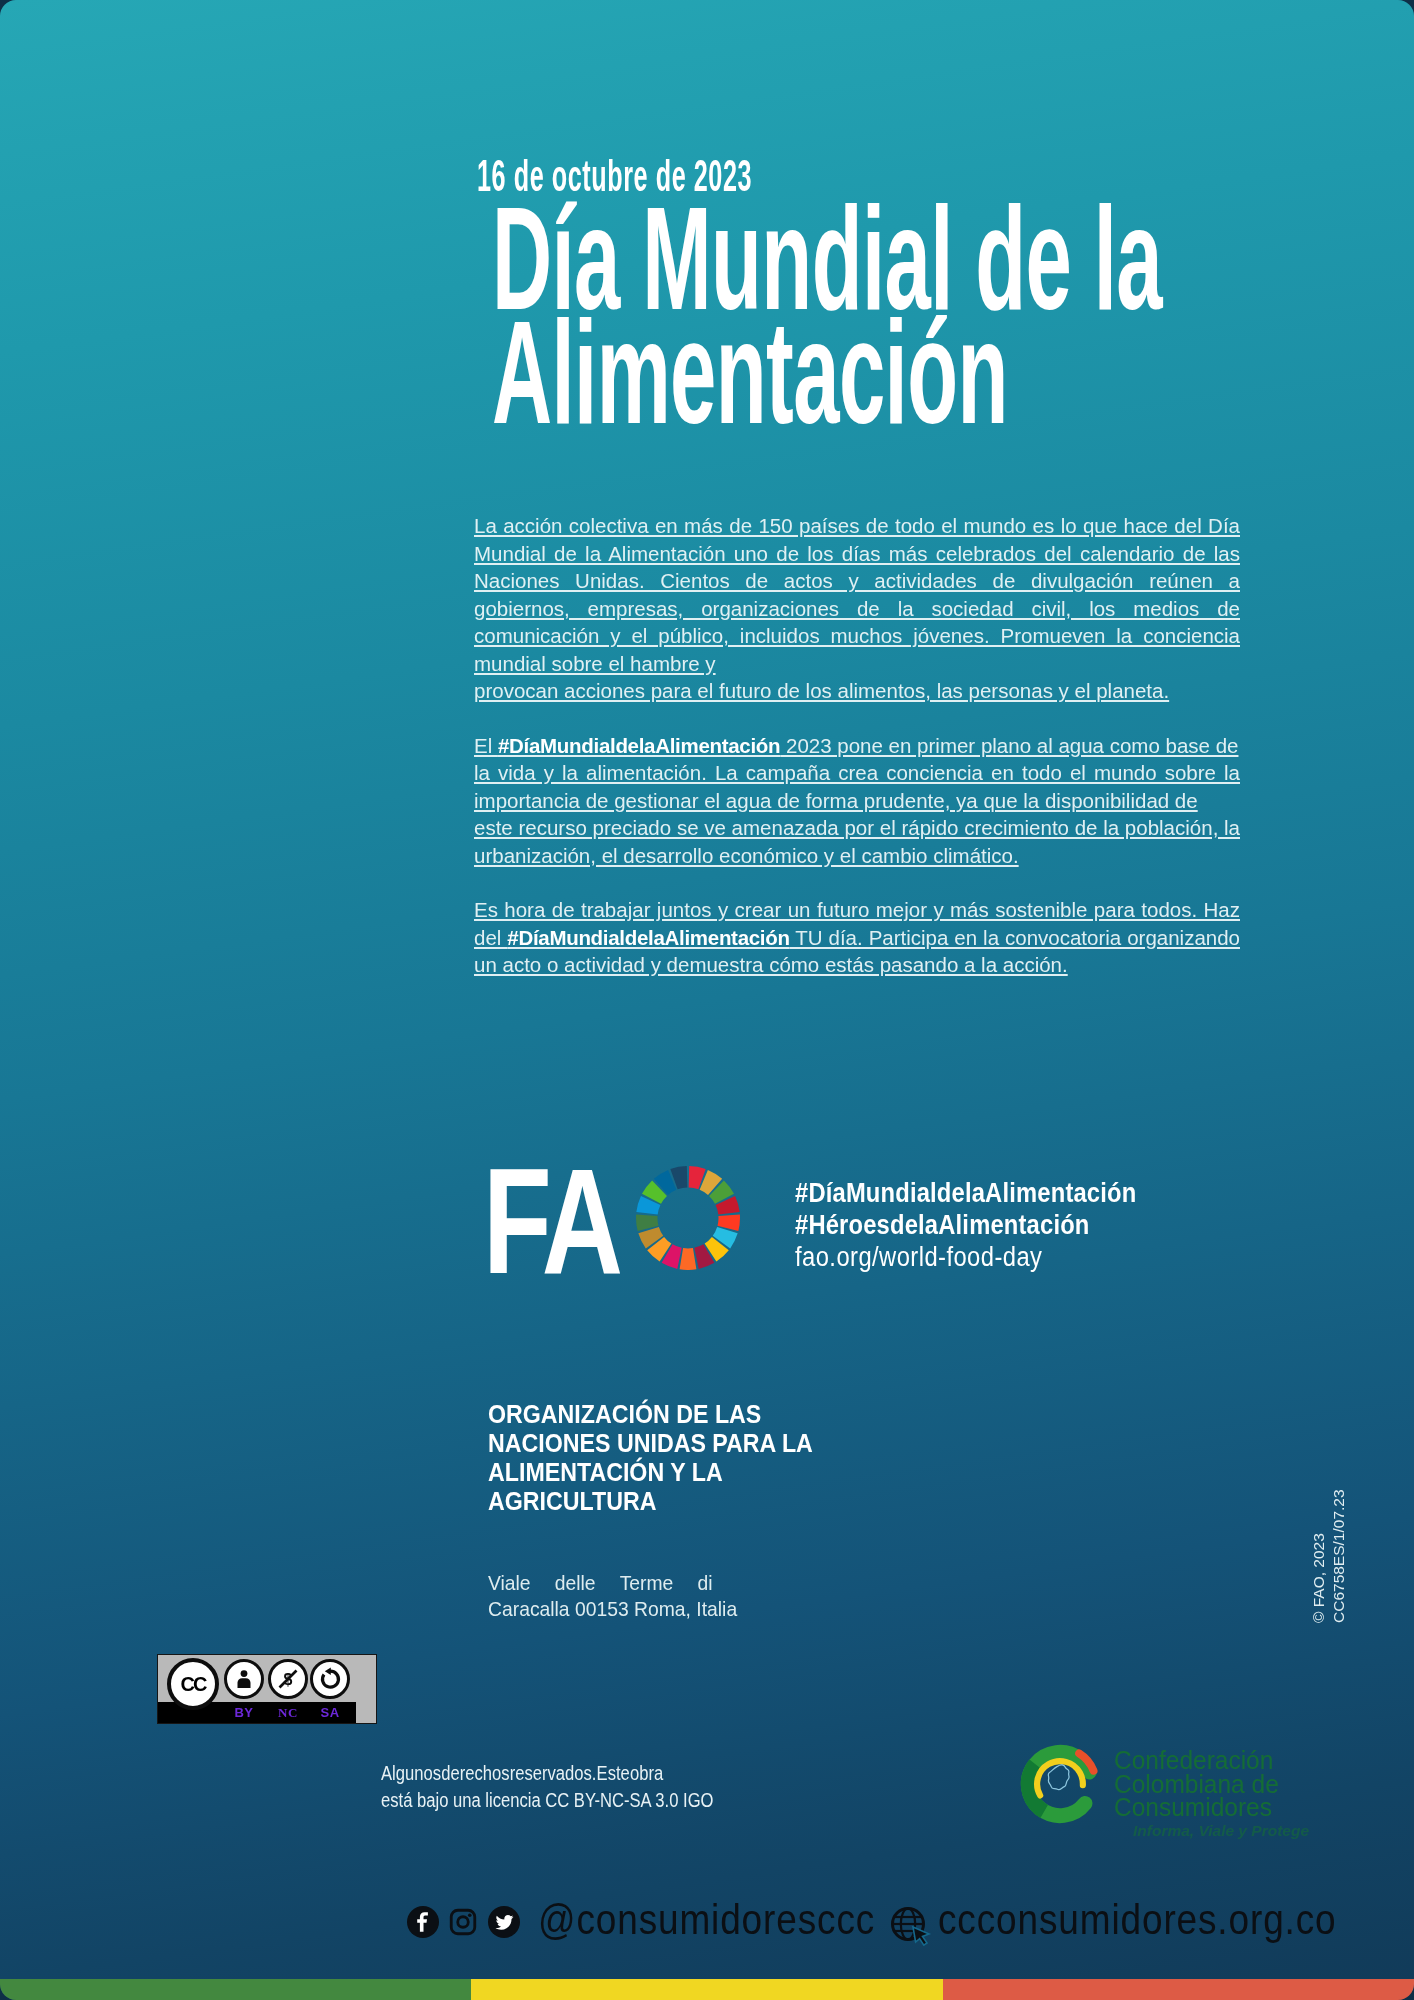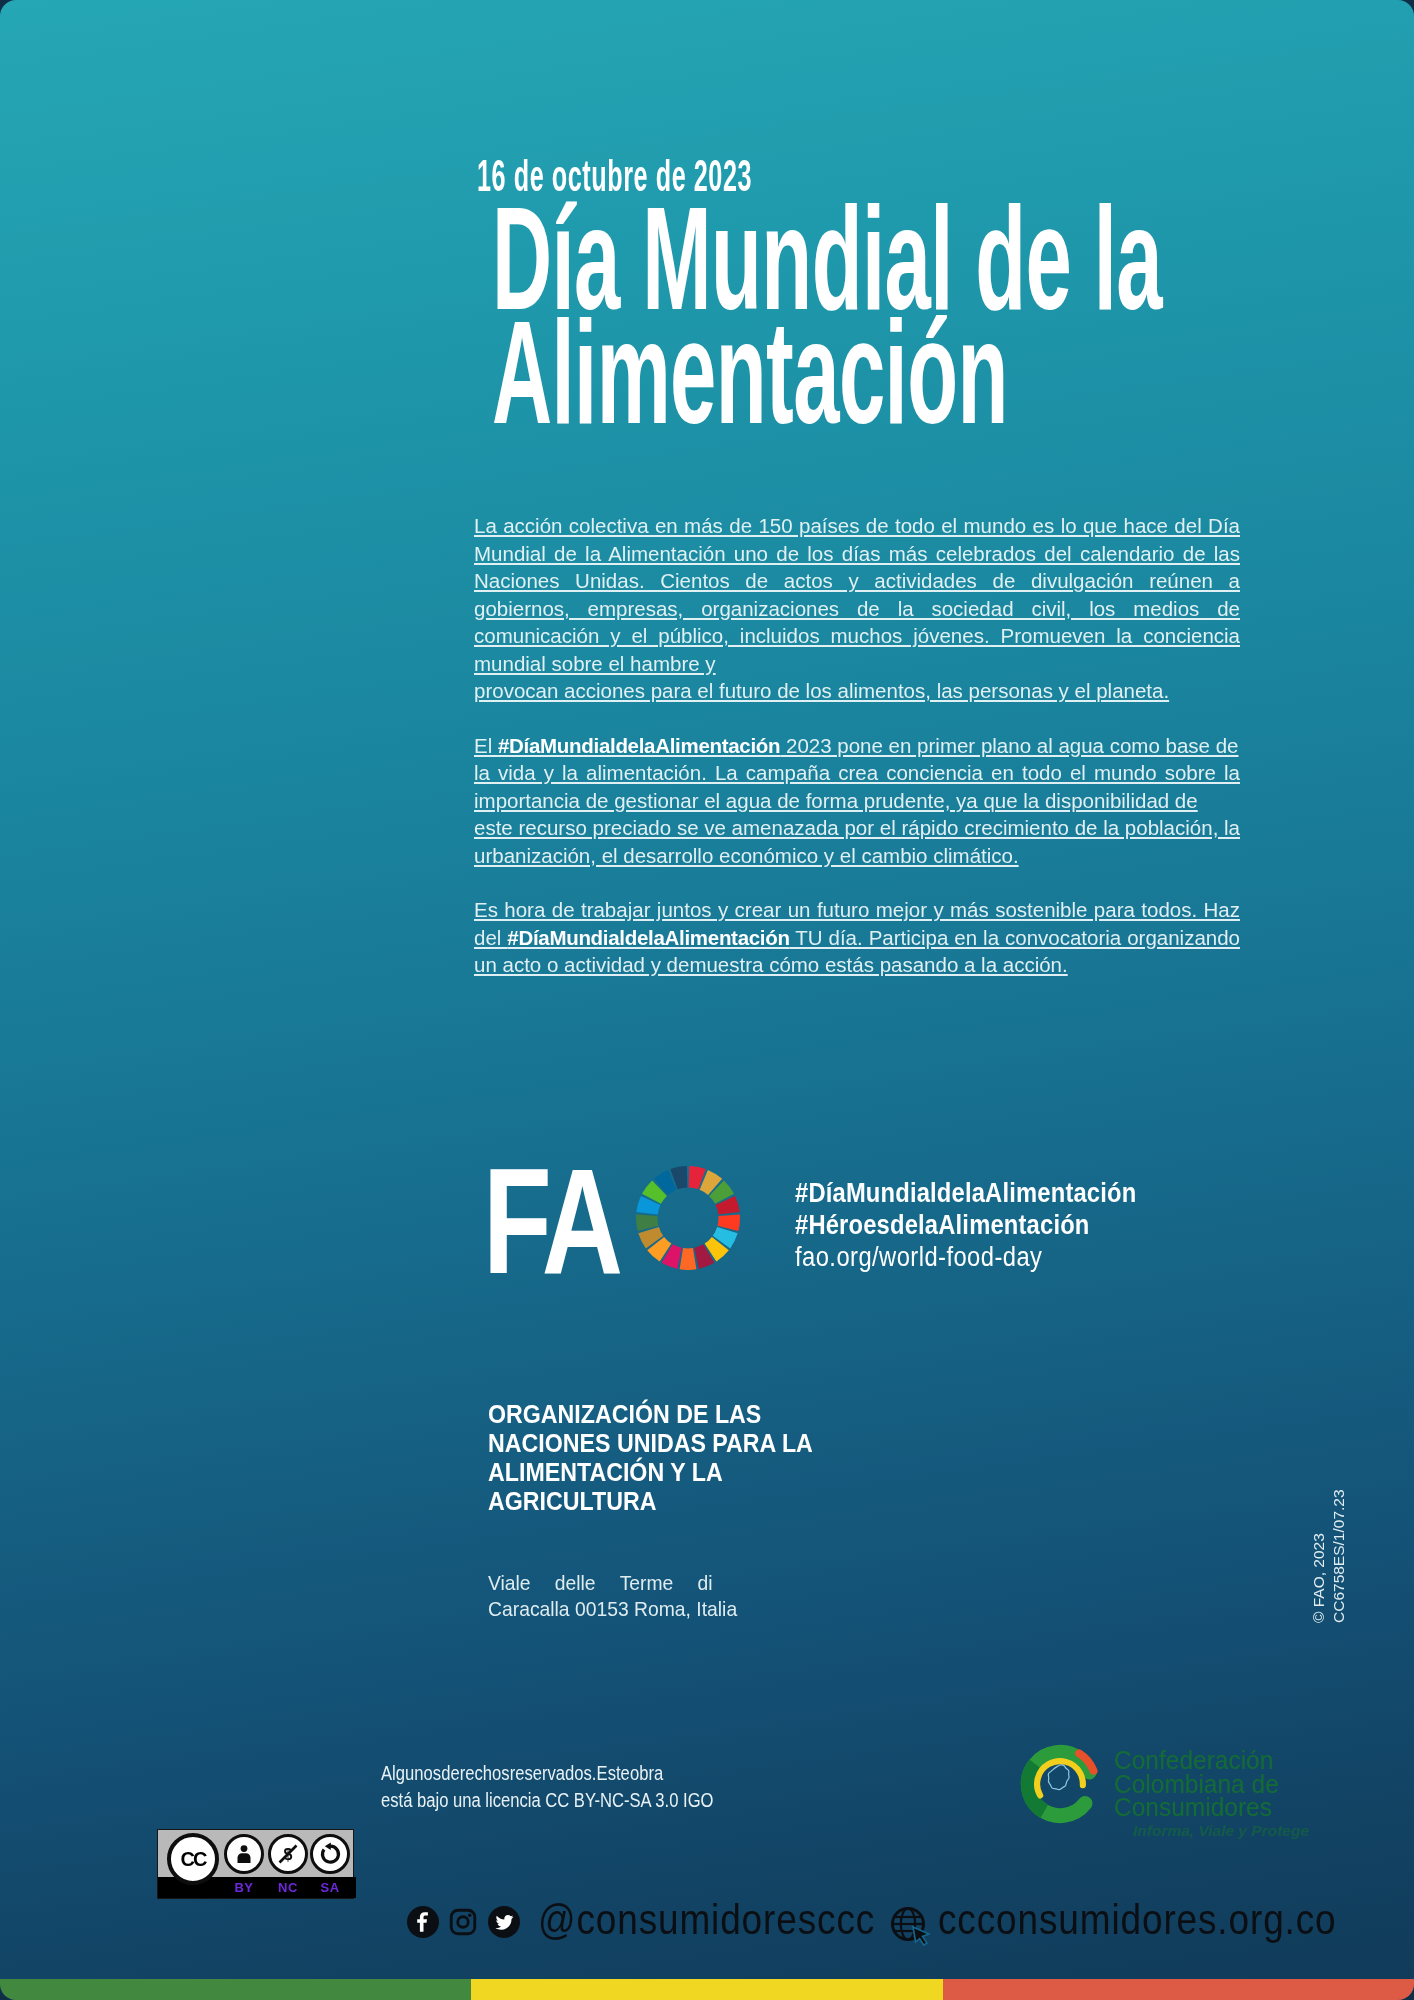--- a/index.html
+++ b/index.html
@@ -31,21 +31,21 @@
   .org{left:488px;top:1400px;font-size:25.5px;line-height:29px;font-weight:700;
        color:#fff;transform:scaleX(.91);transform-origin:left top;white-space:nowrap;}
   .addr{left:488px;top:1570px;width:252px;color:rgba(233,244,246,.95);
         font-size:21px;line-height:26px;transform:scaleX(.92);transform-origin:left top;}
   .addr1{display:flex;justify-content:space-between;width:244px;}
   .addr2{white-space:nowrap;}
 
   .credit{left:1255px;top:1527px;width:150px;height:42px;transform:rotate(-90deg);
           color:rgba(235,246,248,.95);font-size:15.5px;line-height:20px;white-space:nowrap;}
 
-  .ccbadge{left:157px;top:1829px;width:197px;height:70px;background:#b9b9b9;
+  .ccbadge{left:157px;top:1654px;width:220px;height:70px;background:#b9b9b9;
            border:1px solid #161616;box-sizing:border-box;text-align:center;}
   .ccstrip{position:absolute;left:0;top:47px;width:198px;height:21px;background:#000;}
   .cclab{position:absolute;top:50px;transform:translateX(-50%);color:#6d28d9;
          font-size:13px;font-weight:700;letter-spacing:.5px;}
   .circ{position:absolute;border-radius:50%;background:#fff;box-sizing:border-box;
         display:flex;align-items:center;justify-content:center;color:#000;}
   .cc-big{left:9px;top:3px;width:52px;height:52px;border:4px solid #0d0d0d;
           font-size:20px;font-weight:700;letter-spacing:-2px;z-index:2;}
   .cc-s{width:40px;height:40px;border:3px solid #0d0d0d;top:4px;}
 
@@ -146,21 +146,21 @@
           <line x1="3.5" y1="20.5" x2="20.5" y2="3.5" stroke="#0d0d0d" stroke-width="2.6"></line>
         </svg>
     </div>
     <div class="circ cc-s" style="left:152px;">
       <svg width="24" height="24" viewBox="0 0 24 24">
           <path d="M6 7.5 A8 8 0 1 0 12 4.2" fill="none" stroke="#0d0d0d" stroke-width="3.2"></path>
           <polygon points="12.8,0.5 12.8,8 6.8,4.2" fill="#0d0d0d"></polygon>
         </svg>
     </div>
     <span class="cclab" style="left:86px;">BY</span>
-    <span class="cclab" style="left:130px;">NC</span>
+    <span class="cclab" style="left:130px;font-family:Liberation Serif, serif;">NC</span>
     <span class="cclab" style="left:172px;">SA</span>
   </div>
 
   <div class="abs lic">
     <div class="lic1">
         <span>Algunos</span>
         <span>derechos</span>
         <span>reservados.</span>
         <span>Este</span>
         <span>obra</span>

